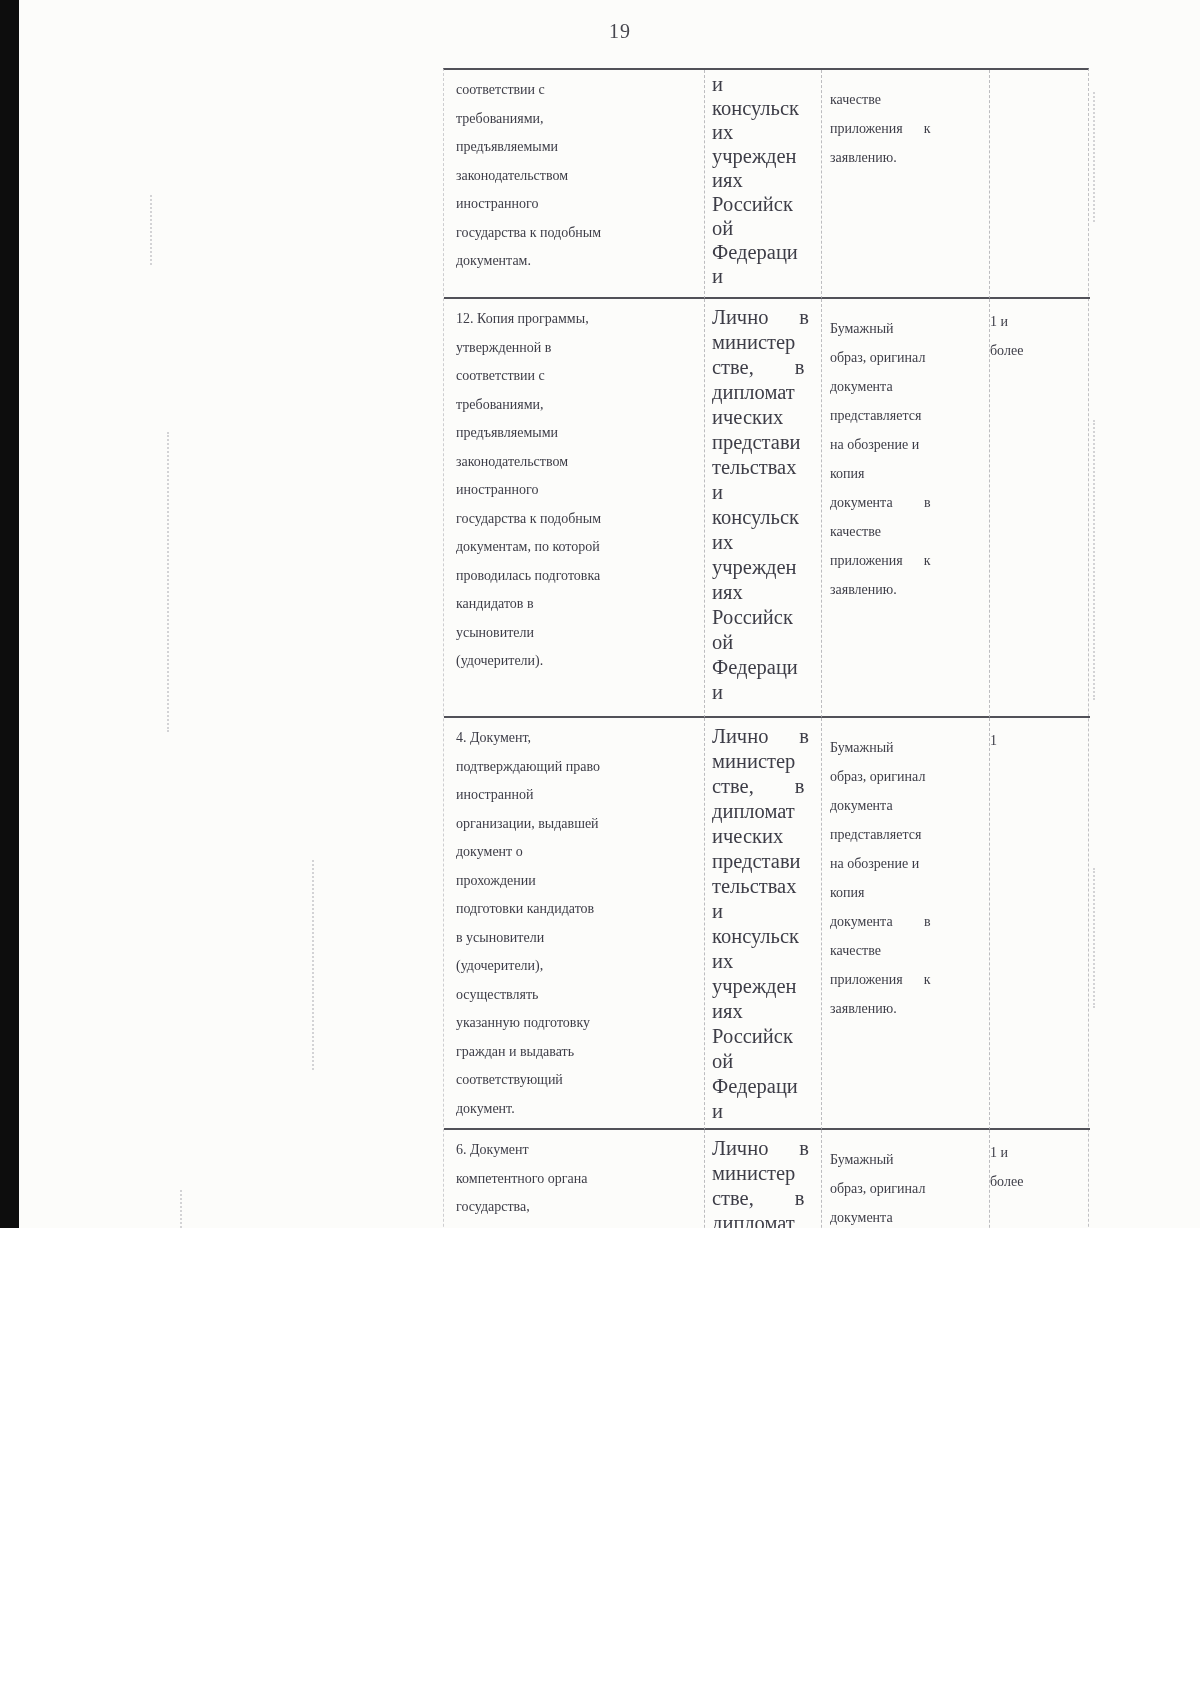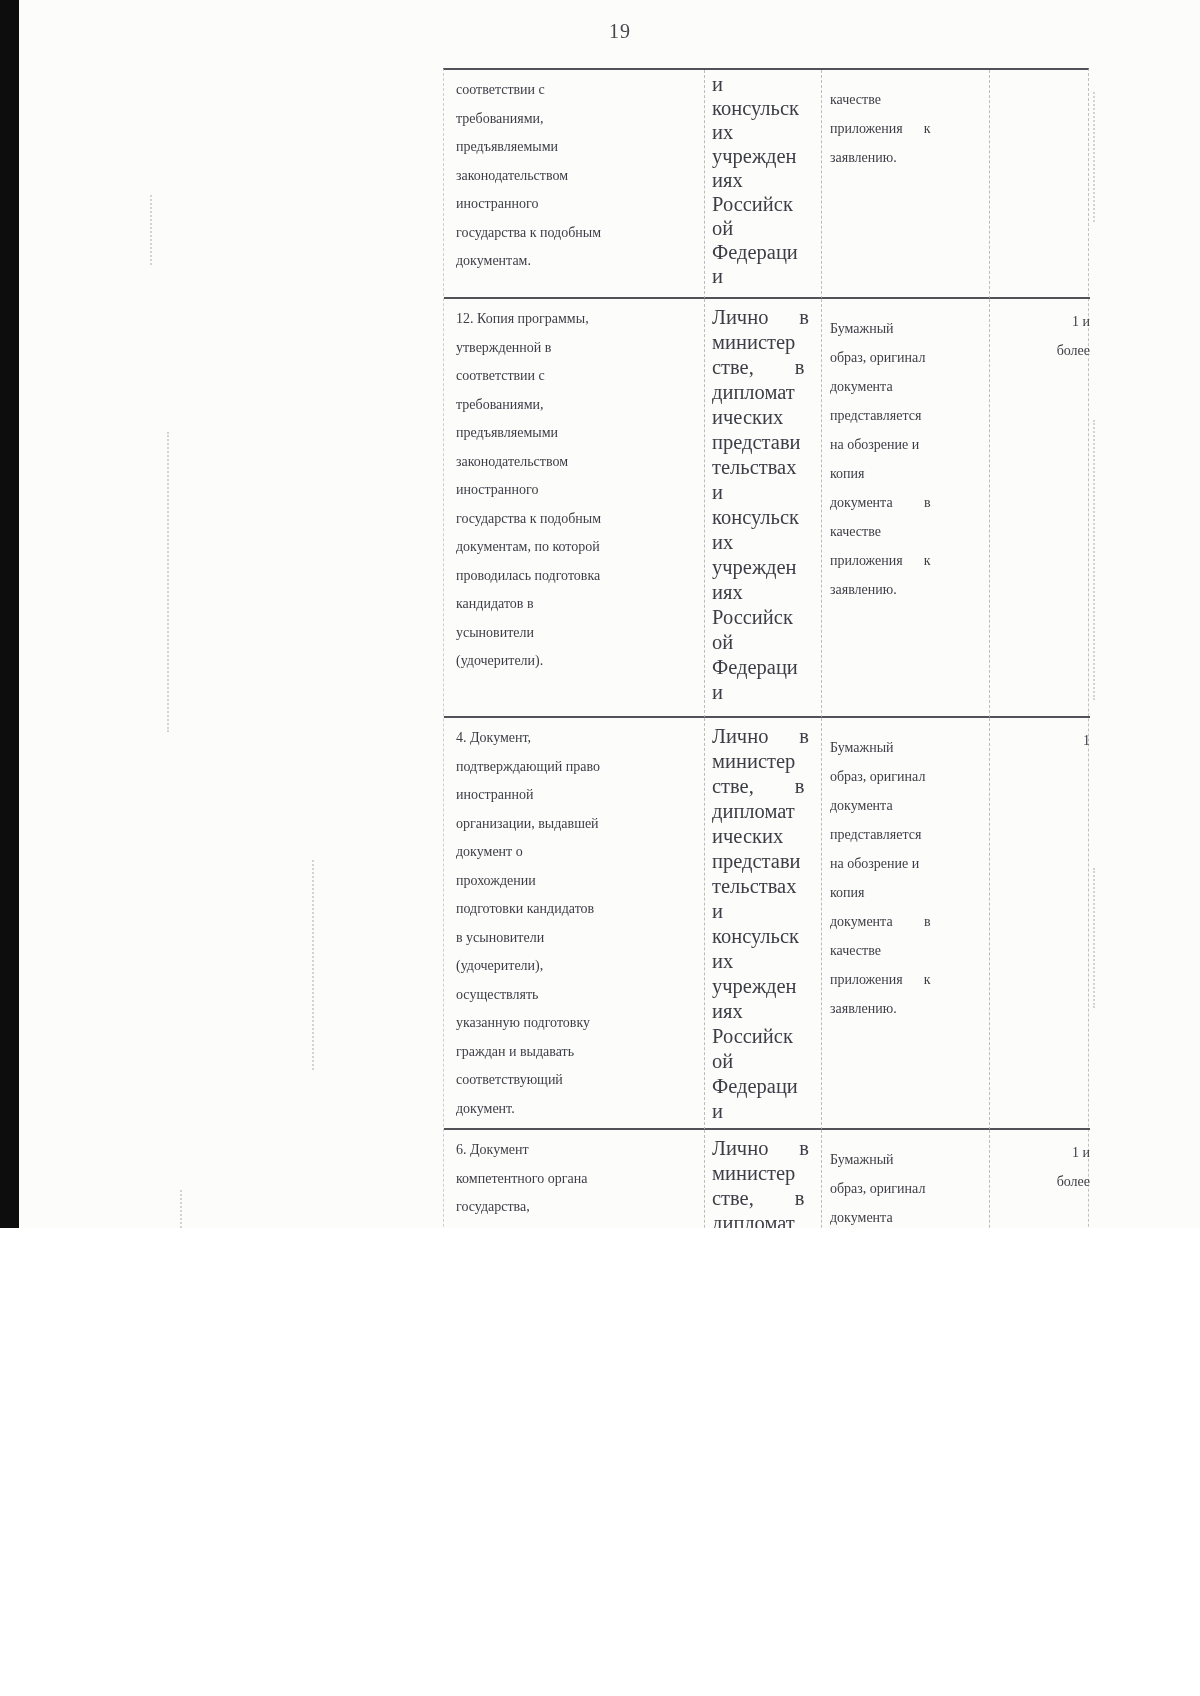--- a/index.html
+++ b/index.html
@@ -37,21 +37,21 @@
     overflow:hidden;
     white-space:pre-wrap;
     font-size:14px;
   }
   .rb { border-bottom:2px solid #515158; }
   .vl { border-left:1px dashed rgba(100,100,110,0.42); }
   .c1 { padding:6px 6px 0 12px; line-height:28.5px; }
   .c2 { padding:6px 2px 0 7px;  line-height:25px; font-size:20.5px; }
   .c2-tight { padding-top:2px; line-height:24px; }
   .c3 { padding:15px 2px 0 8px;  line-height:29px; }
-  .c4 { padding:8px 0 0 0; text-align:right; line-height:29px; }
+  .c4 { padding:8px 0 0 0; text-align:left; line-height:29px; }
   .bottom-rule {
     position:absolute; left:170px; top:1562px;
     width:918px; height:3px; background:#46464b;
   }
   .ghost {
     position:absolute; width:0;
     border-left:2px dotted rgba(70,70,82,0.22);
   }
   .speck { position:absolute; background:#1b1b1b; }
 </style>

